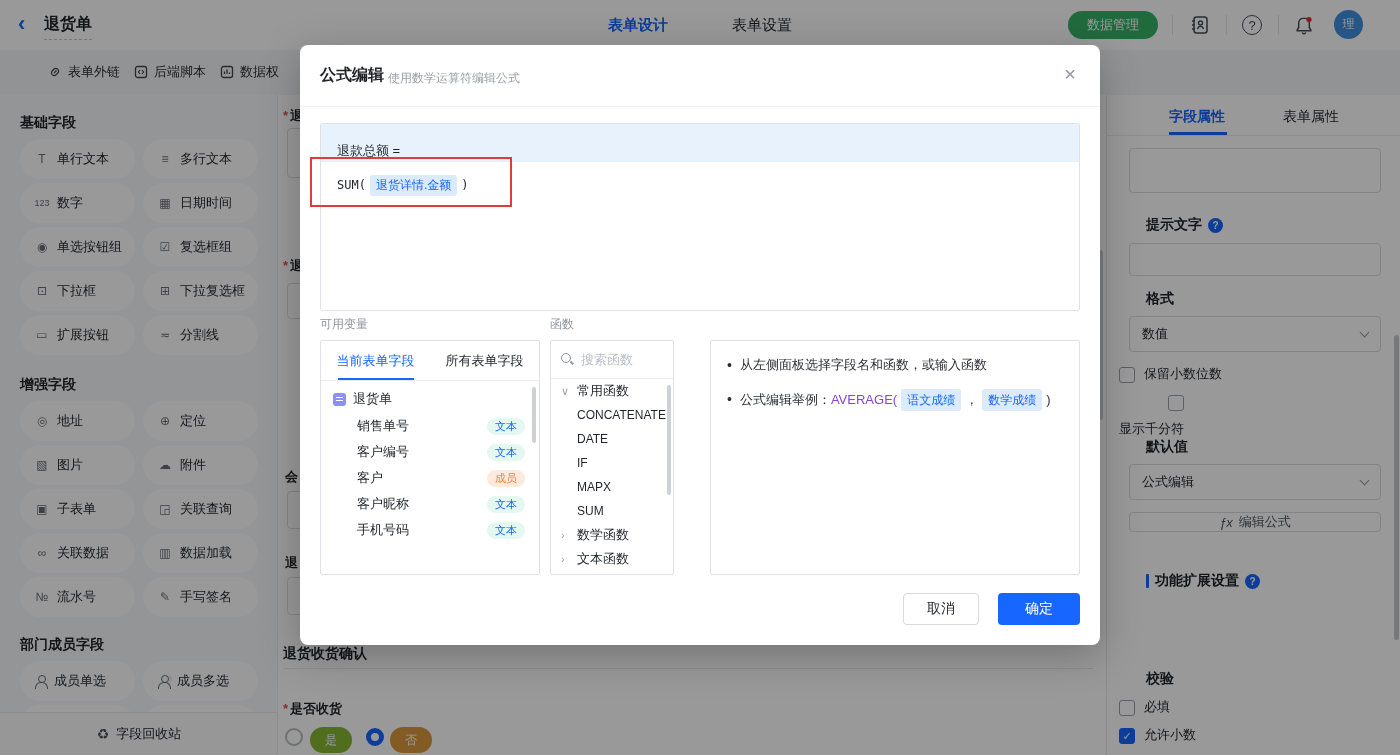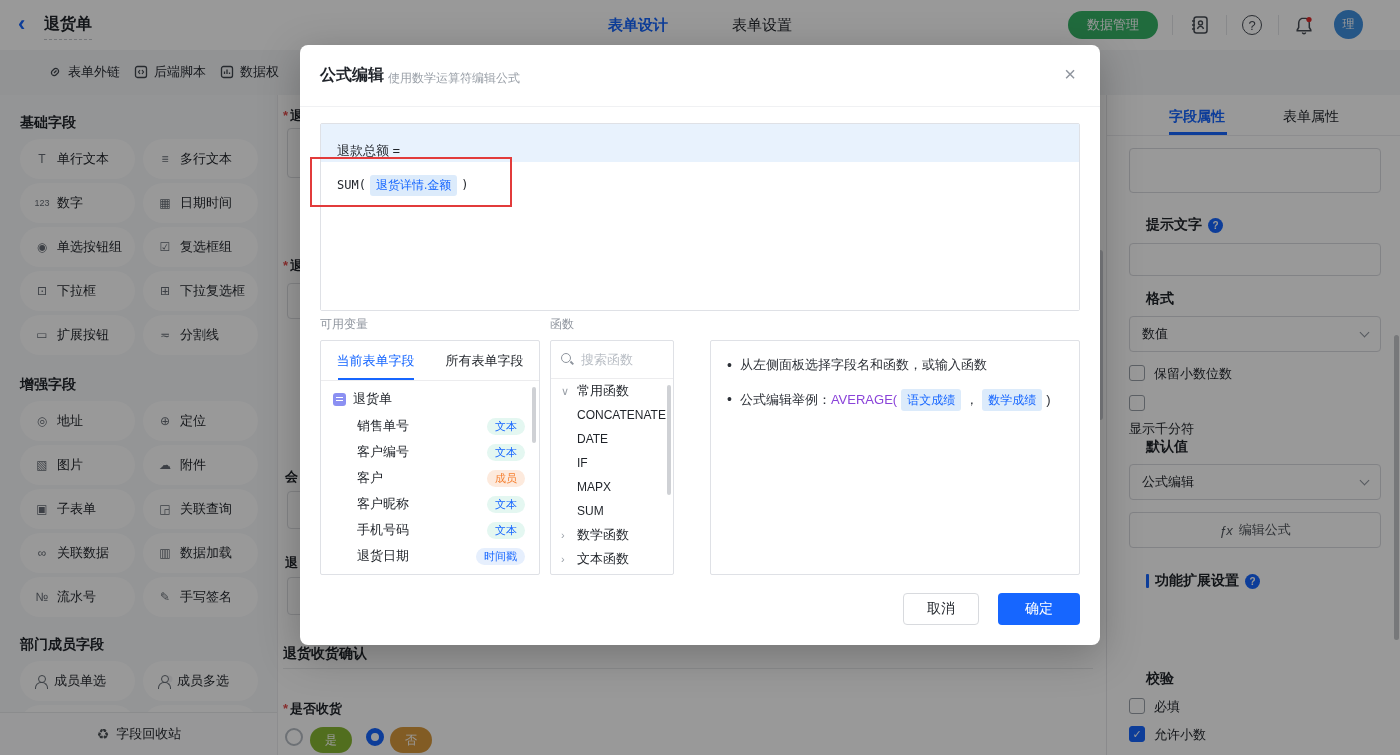--- a/index.html
+++ b/index.html
@@ -49,24 +49,24 @@
   #rightpanel { position:absolute; left:1106px; top:95px; width:294px; height:660px; background:#fff; border-left:1px solid #e6e7ea; z-index:1; }
   .rtab { position:absolute; top:13px; font-size:14px; cursor:pointer; }
   .rtab.active { color:#1666ff; font-weight:600; }
   .rtabline { position:absolute; left:0; top:40px; width:294px; height:1px; background:#ececee; }
   .rlabel { position:absolute; left:22px; font-size:14px; font-weight:600; display:flex; align-items:center; gap:6px;margin-left:17px; }
   .qbadge { width:15px; height:15px; border-radius:50%; background:#1666ff; color:#fff; font-size:10px; display:flex; align-items:center; justify-content:center; cursor:pointer; }
   .rbox { position:absolute; left:22px; width:252px; border:1px solid #d9dbe0; border-radius:4px; background:#fff; }
   .rsel { position:absolute; left:22px; width:252px; height:36px; border:1px solid #d9dbe0; border-radius:4px; background:#fff; font-size:13px; display:flex; align-items:center; padding:0 12px; cursor:pointer; }
   .rsel .chev { margin-left:auto; }
   .chev { width:7px; height:7px; border-right:1.5px solid #8f959e; border-bottom:1.5px solid #8f959e; transform:rotate(45deg); margin-top:-3px; }
-  .cbrow { position:absolute; left:22px; display:flex; align-items:flex-start; gap:9px; font-size:13px; cursor:pointer; }
+  .cbrow { position:absolute; left:12px; display:flex; align-items:flex-end; gap:9px; font-size:13px; cursor:pointer; }
   .cb { width:16px; height:16px; border:1.5px solid #9aa0a8; border-radius:3px; background:#fff; }
   .cb.on { background:#1666ff; border-color:#1666ff; color:#fff; font-size:11px; display:flex; align-items:center; justify-content:center; }
-  .rbtnw { position:absolute; left:22px; width:252px; height:36px; border:1px solid #d9dbe0; border-radius:4px; background:#fff; font-size:13px; color:#51565d; display:flex; align-items:center; justify-content:center; gap:6px; cursor:pointer; }
+  .rbtnw { position:absolute; left:22px; width:252px; height:20px; border:1px solid #d9dbe0; border-radius:4px; background:#fff; font-size:13px; color:#51565d; display:flex; align-items:center; justify-content:center; gap:6px; cursor:pointer; }
   .secbar { width:3px; height:14px; background:#1666ff; border-radius:1px; }
 
   
   #overlay { position:absolute; inset:0; background:rgba(0,0,0,0.4); z-index:10; }
   #modal { position:absolute; left:300px; top:45px; width:800px; height:600px; background:#fff; border-radius:8px; box-shadow:0 10px 40px rgba(0,0,0,.25); z-index:20; }
   .mhead { position:absolute; left:0; top:0; width:100%; height:62px; border-bottom:1px solid #f0f1f3; }
   .mtitle { position:absolute; left:20px; top:20px; font-size:16px; font-weight:700; }
   .msub { position:absolute; left:88px; top:25px; font-size:12px; color:#9aa0a8; }
   .mclose { position:absolute; right:24px; top:18px; font-size:20px; color:#8f959e; cursor:pointer; }
   #formulabox { position:absolute; left:20px; top:78px; width:760px; height:188px; border:1px solid #dfe1e6; border-radius:2px; }
@@ -384,24 +384,20 @@
           <span class="tag t-member">成员</span>
         </div>
       <div class="vrow">
           <span>客户昵称</span>
           <span class="tag t-text">文本</span>
         </div>
       <div class="vrow">
           <span>手机号码</span>
           <span class="tag t-text">文本</span>
         </div>
-      <div class="vrow">
-          <span>退货日期</span>
-          <span class="tag t-time">时间戳</span>
-        </div>
     </div>
     <span class="scrollthumb" style="right:3px; top:46px; width:4px; height:56px;"></span>
   </div>
 
   <span class="plabel" style="left:250px;">函数</span>
   <div class="pan" style="left:250px; width:124px;">
     <div class="srow">
       <span class="mag"></span>
       <input placeholder="搜索函数" style="">
     </div>

